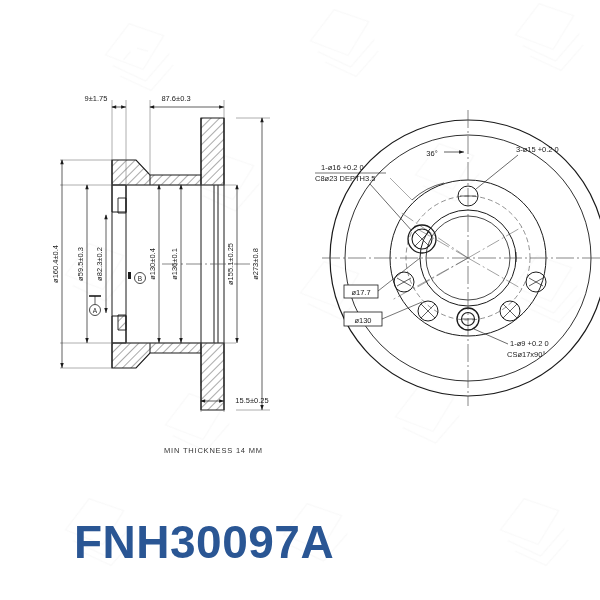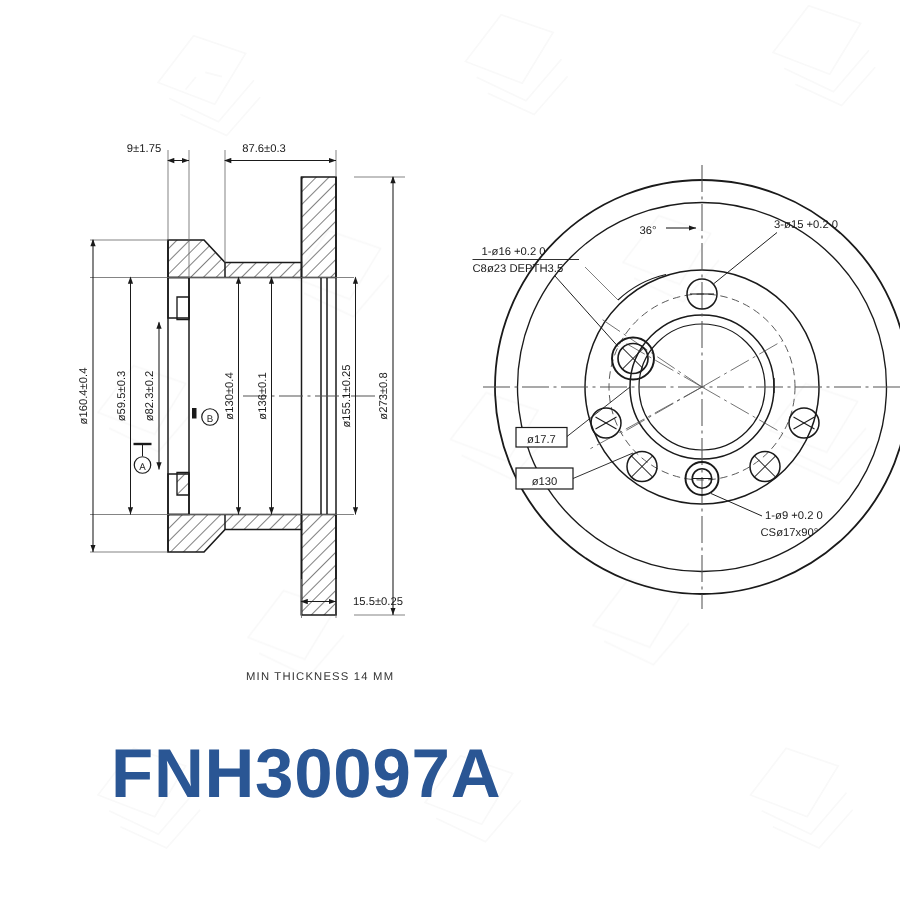--- a/index.html
+++ b/index.html
@@ -9,21 +9,21 @@
     background:#ffffff;
     font-family:"Liberation Sans", sans-serif;
     overflow:hidden;
     position:relative;
   }
   #sheet{position:relative;width:600px;height:600px;margin-left:40px;}
   #drawing{position:absolute;left:0;top:0;width:600px;height:600px;}
   .partno{
     position:absolute;
     left:34px;
-    top:492px;
+    top:519px;
     font-family:"Liberation Sans", sans-serif;
     font-size:46px;
     font-weight:bold;
     color:#2a5694;
     letter-spacing:0.5px;
     line-height:1;
     white-space:nowrap;
   }
 </style>
 </head>

